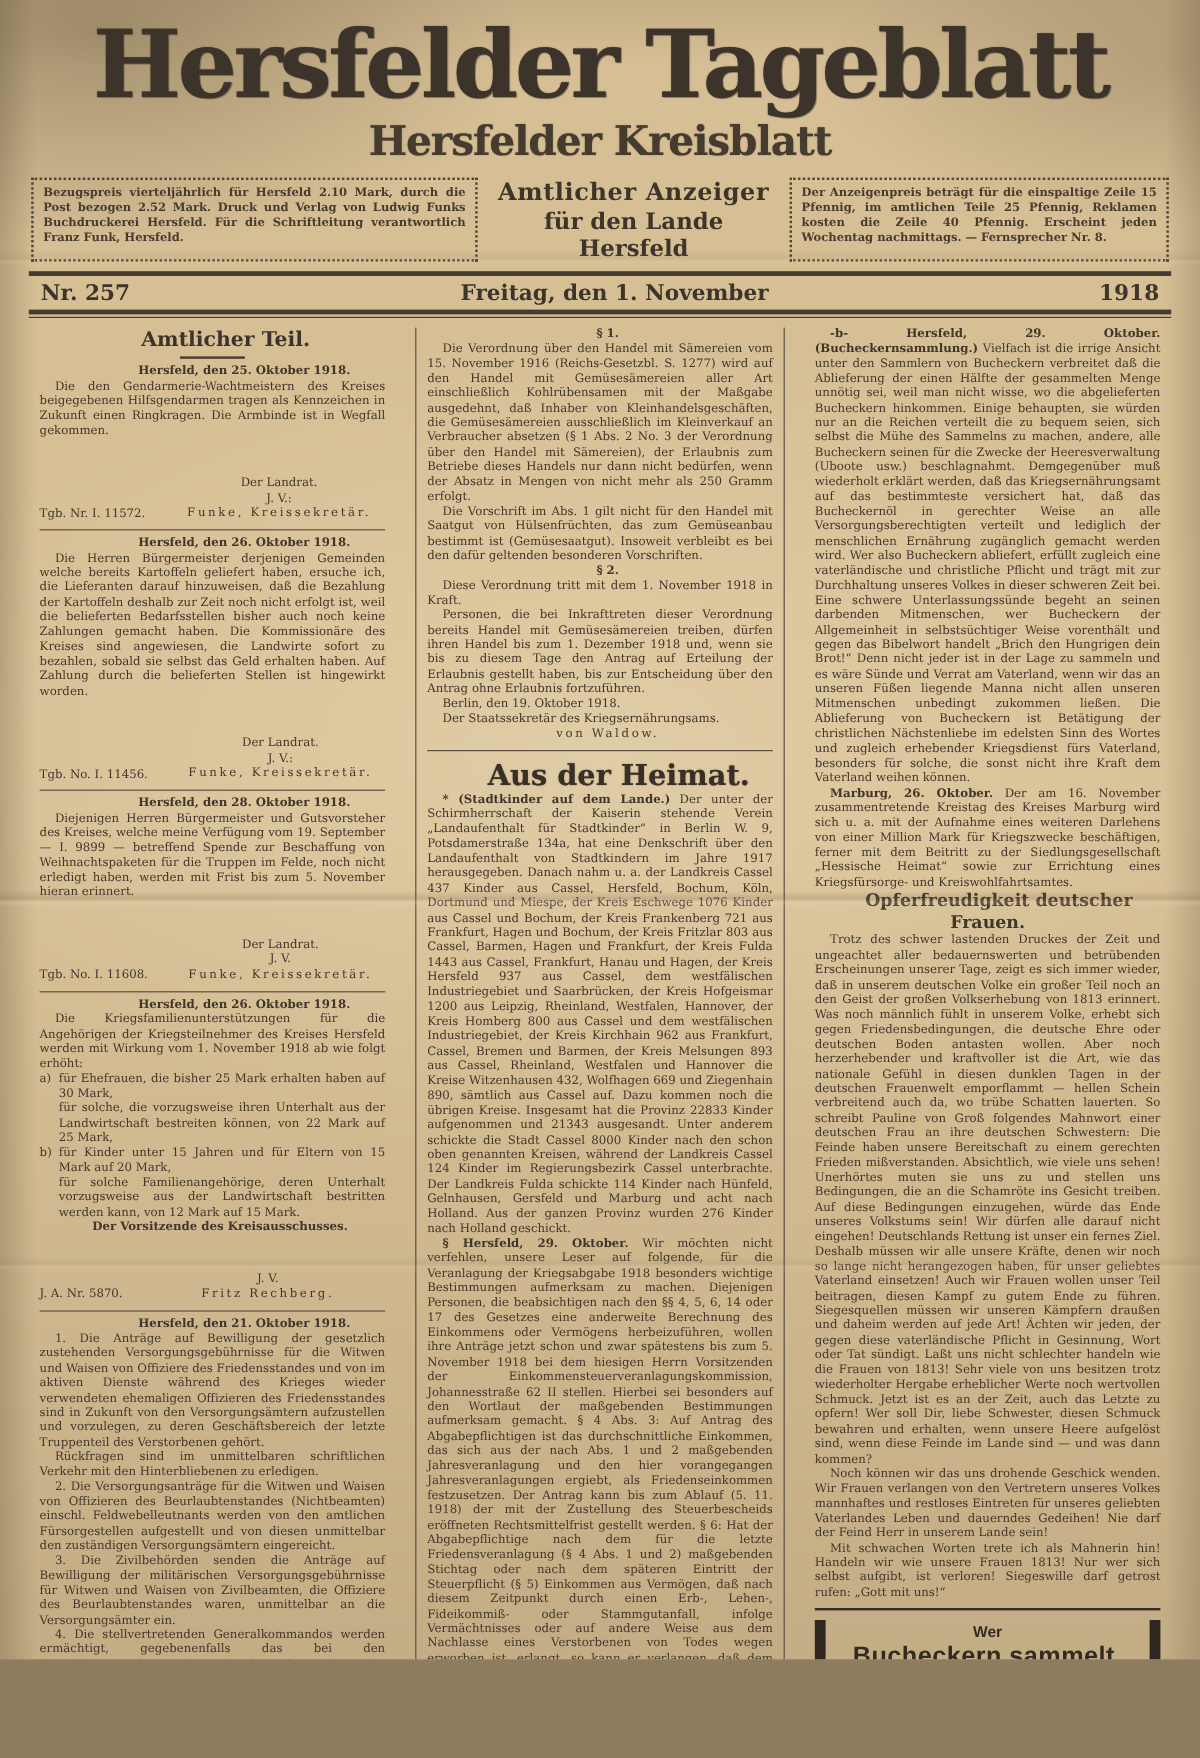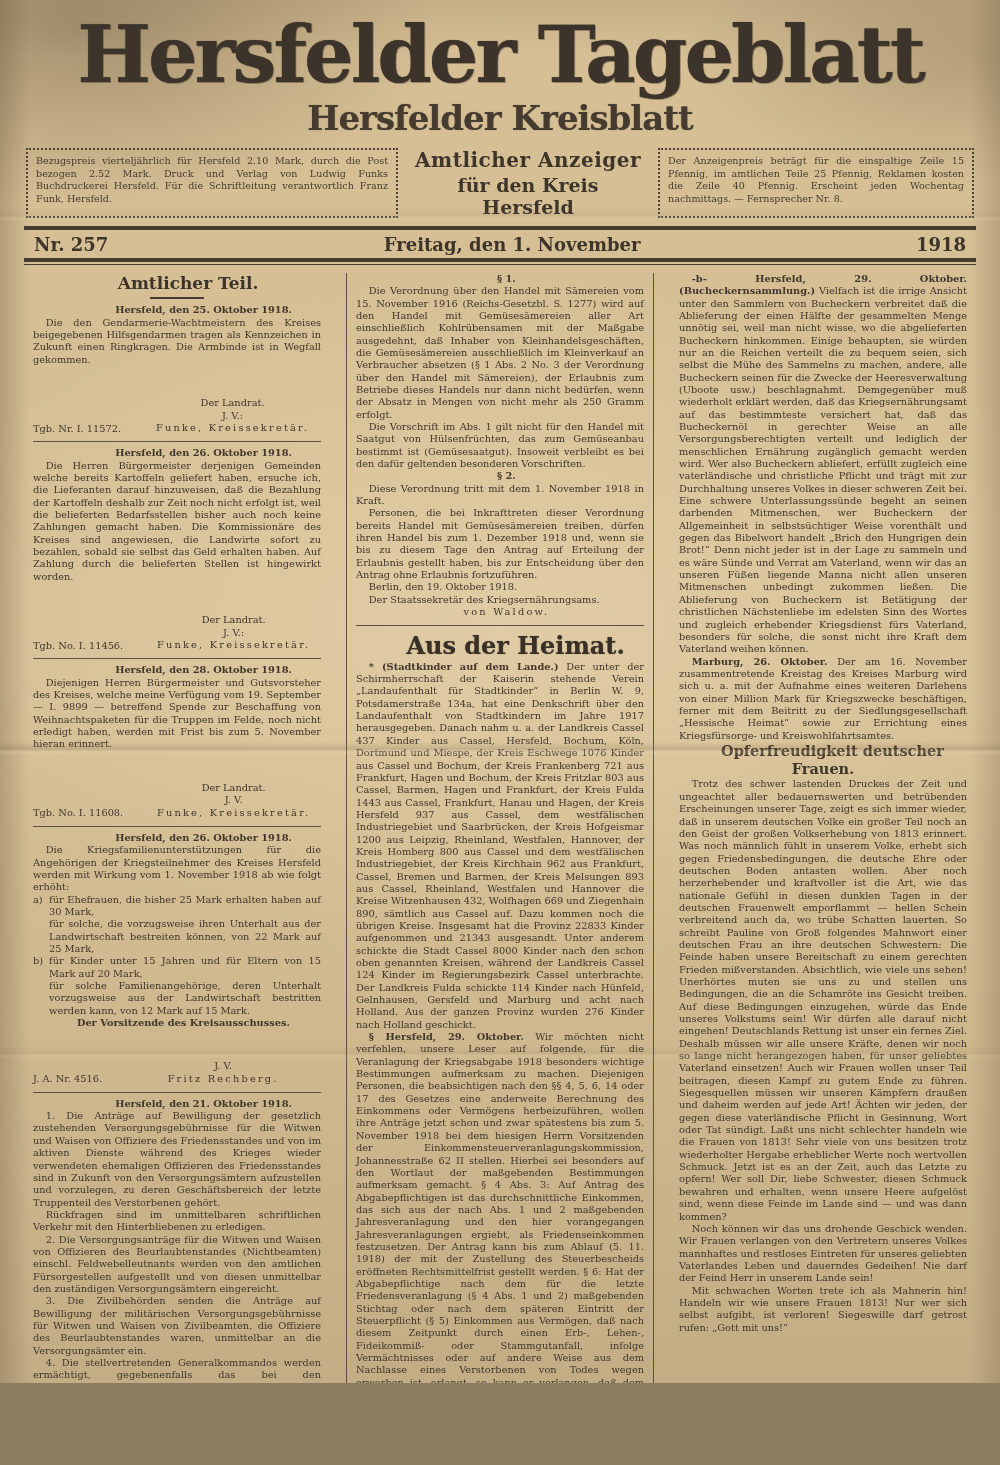--- a/index.html
+++ b/index.html
@@ -19,21 +19,21 @@
   .crease.c1{top:742px;} .crease.c2{top:1046px;opacity:.5;} .crease.c3{top:208px;opacity:.45;}
 
   
   .masthead{text-align:center;padding-top:14px;}
   .masthead h1{margin:0;font-size:78px;line-height:1.05;font-weight:bold;letter-spacing:-3px;
     color:#3c332a;text-shadow:0 0 1px rgba(60,50,40,.8),1px 1px 0 rgba(60,50,40,.35);}
   .masthead h2{margin:2px 0 0;font-size:34px;font-weight:bold;letter-spacing:-1px;color:#453b2f;
     text-shadow:0 0 1px rgba(60,50,40,.6);}
   .info-row{display:flex;align-items:stretch;gap:14px;padding:10px 26px 8px;}
   .info-box{border:2px dotted #4c4236;padding:5px 8px;font-size:9.6px;line-height:1.32;
-    text-align:justify;color:#463c2f;}
+    text-align:justify;color:#463c2f;font-weight:bold;}
   .info-box.left{width:352px;}
   .info-box.right{width:296px;}
   .center-title{flex:1;text-align:center;align-self:center;font-weight:bold;color:#3e352a;}
   .center-title .l1{font-size:20px;letter-spacing:.5px;}
   .center-title .l2{font-size:19px;margin-top:2px;}
   .rule-thick{border-top:4px solid #453b2e;margin:0 24px;}
   .dateline-row{display:flex;justify-content:space-between;align-items:baseline;
     padding:4px 34px 3px;font-weight:bold;font-size:18px;color:#3d342a;}
   .rule-double{border-top:4px solid #453b2e;border-bottom:1px solid #453b2e;height:2px;margin:0 24px 6px;}
 
@@ -90,21 +90,21 @@
 
   <header class="masthead">
     <h1>Hersfelder Tageblatt</h1>
     <h2>Hersfelder Kreisblatt</h2>
   </header>
 
   <div class="info-row">
     <div class="info-box left">Bezugspreis vierteljährlich für Hersfeld 2.10 Mark, durch die Post bezogen 2.52 Mark. Druck und Verlag von Ludwig Funks Buchdruckerei Hersfeld. Für die Schriftleitung verantwortlich Franz Funk, Hersfeld.</div>
     <div class="center-title">
       <div class="l1">Amtlicher Anzeiger</div>
-      <div class="l2">für den Kreis Hersfeld</div>
+      <div class="l2">für den Lande Hersfeld</div>
     </div>
     <div class="info-box right">Der Anzeigenpreis beträgt für die einspaltige Zeile 15 Pfennig, im amtlichen Teile 25 Pfennig, Reklamen kosten die Zeile 40 Pfennig. Erscheint jeden Wochentag nachmittags. — Fernsprecher Nr. 8.</div>
   </div>
 
   <div class="rule-thick"></div>
   <div class="dateline-row">
     <span>Nr. 257</span>
     <span>Freitag, den 1. November</span>
     <span>1918</span>
   </div>
@@ -166,21 +166,21 @@
           <span class="list-text">für Ehefrauen, die bisher 25 Mark erhalten haben auf 30 Mark,</span>
         </div>
         <p class="noindent list-cont">für solche, die vorzugsweise ihren Unterhalt aus der Landwirtschaft bestreiten können, von 22 Mark auf 25 Mark,</p>
         <div class="list-item">
           <span class="list-label">b)</span>
           <span class="list-text">für Kinder unter 15 Jahren und für Eltern von 15 Mark auf 20 Mark,</span>
         </div>
         <p class="noindent list-cont">für solche Familienangehörige, deren Unterhalt vorzugsweise aus der Landwirtschaft bestritten werden kann, von 12 Mark auf 15 Mark.</p>
         <p class="sig-head">Der Vorsitzende des Kreisausschusses.</p>
         <div class="sig-row">
-          <span class="sig-ref">J. A. Nr. 4516.</span>
+          <span class="sig-ref">J. A. Nr. 5870.</span>
           <div class="sig-block">
             <div>J. V.</div>
             <div class="sperr">Fritz Rechberg.</div>
           </div>
         </div>
       </div>
       <hr class="notice-sep">
 
       <div>
         <p class="notice-date">Hersfeld, den 21. Oktober 1918.</p>
@@ -224,16 +224,28 @@
     </section>
 
     <section class="col col-right">
       <p><span class="lead">-b- Hersfeld, 29. Oktober. (Bucheckernsammlung.)</span> <span>Vielfach ist die irrige Ansicht unter den Sammlern von Bucheckern verbreitet daß die Ablieferung der einen Hälfte der gesammelten Menge unnötig sei, weil man nicht wisse, wo die abgelieferten Bucheckern hinkommen. Einige behaupten, sie würden nur an die Reichen verteilt die zu bequem seien, sich selbst die Mühe des Sammelns zu machen, andere, alle Bucheckern seinen für die Zwecke der Heeresverwaltung (Uboote usw.) beschlagnahmt. Demgegenüber muß wiederholt erklärt werden, daß das Kriegsernährungsamt auf das bestimmteste versichert hat, daß das Bucheckernöl in gerechter Weise an alle Versorgungsberechtigten verteilt und lediglich der menschlichen Ernährung zugänglich gemacht werden wird. Wer also Bucheckern abliefert, erfüllt zugleich eine vaterländische und christliche Pflicht und trägt mit zur Durchhaltung unseres Volkes in dieser schweren Zeit bei. Eine schwere Unterlassungssünde begeht an seinen darbenden Mitmenschen, wer Bucheckern der Allgemeinheit in selbstsüchtiger Weise vorenthält und gegen das Bibelwort handelt „Brich den Hungrigen dein Brot!“ Denn nicht jeder ist in der Lage zu sammeln und es wäre Sünde und Verrat am Vaterland, wenn wir das an unseren Füßen liegende Manna nicht allen unseren Mitmenschen unbedingt zukommen ließen. Die Ablieferung von Bucheckern ist Betätigung der christlichen Nächstenliebe im edelsten Sinn des Wortes und zugleich erhebender Kriegsdienst fürs Vaterland, besonders für solche, die sonst nicht ihre Kraft dem Vaterland weihen können.</span></p>
       <p><span class="lead">Marburg, 26. Oktober.</span> <span>Der am 16. November zusammentretende Kreistag des Kreises Marburg wird sich u. a. mit der Aufnahme eines weiteren Darlehens von einer Million Mark für Kriegszwecke beschäftigen, ferner mit dem Beitritt zu der Siedlungsgesellschaft „Hessische Heimat“ sowie zur Errichtung eines Kriegsfürsorge- und Kreiswohlfahrtsamtes.</span></p>
       <p class="frauen-title">Opferfreudigkeit deutscher Frauen.</p>
       <p>Trotz des schwer lastenden Druckes der Zeit und ungeachtet aller bedauernswerten und betrübenden Erscheinungen unserer Tage, zeigt es sich immer wieder, daß in unserem deutschen Volke ein großer Teil noch an den Geist der großen Volkserhebung von 1813 erinnert. Was noch männlich fühlt in unserem Volke, erhebt sich gegen Friedensbedingungen, die deutsche Ehre oder deutschen Boden antasten wollen. Aber noch herzerhebender und kraftvoller ist die Art, wie das nationale Gefühl in diesen dunklen Tagen in der deutschen Frauenwelt emporflammt — hellen Schein verbreitend auch da, wo trübe Schatten lauerten. So schreibt Pauline von Groß folgendes Mahnwort einer deutschen Frau an ihre deutschen Schwestern: Die Feinde haben unsere Bereitschaft zu einem gerechten Frieden mißverstanden. Absichtlich, wie viele uns sehen! Unerhörtes muten sie uns zu und stellen uns Bedingungen, die an die Schamröte ins Gesicht treiben. Auf diese Bedingungen einzugehen, würde das Ende unseres Volkstums sein! Wir dürfen alle darauf nicht eingehen! Deutschlands Rettung ist unser ein fernes Ziel. Deshalb müssen wir alle unsere Kräfte, denen wir noch so lange nicht herangezogen haben, für unser geliebtes Vaterland einsetzen! Auch wir Frauen wollen unser Teil beitragen, diesen Kampf zu gutem Ende zu führen. Siegesquellen müssen wir unseren Kämpfern draußen und daheim werden auf jede Art! Ächten wir jeden, der gegen diese vaterländische Pflicht in Gesinnung, Wort oder Tat sündigt. Laßt uns nicht schlechter handeln wie die Frauen von 1813! Sehr viele von uns besitzen trotz wiederholter Hergabe erheblicher Werte noch wertvollen Schmuck. Jetzt ist es an der Zeit, auch das Letzte zu opfern! Wer soll Dir, liebe Schwester, diesen Schmuck bewahren und erhalten, wenn unsere Heere aufgelöst sind, wenn diese Feinde im Lande sind — und was dann kommen?</p>
       <p>Noch können wir das uns drohende Geschick wenden. Wir Frauen verlangen von den Vertretern unseres Volkes mannhaftes und restloses Eintreten für unseres geliebten Vaterlandes Leben und dauerndes Gedeihen! Nie darf der Feind Herr in unserem Lande sein!</p>
       <p>Mit schwachen Worten trete ich als Mahnerin hin! Handeln wir wie unsere Frauen 1813! Nur wer sich selbst aufgibt, ist verloren! Siegeswille darf getrost rufen: „Gott mit uns!“</p>
 
+      <div class="ad-wrap">
+        <div class="ad-rule"></div>
+        <div class="ad-box">
+          <div class="ad-bar"></div>
+          <div class="ad-inner">
+            <div class="ad-word">Wer</div>
+            <div class="ad-line">Bucheckern sammelt, hilft</div>
+
+          </div>
+          <div class="ad-bar"></div>
+        </div>
+      </div>
     </section>
 
   </main>
 </div>
 
 </body></html>

